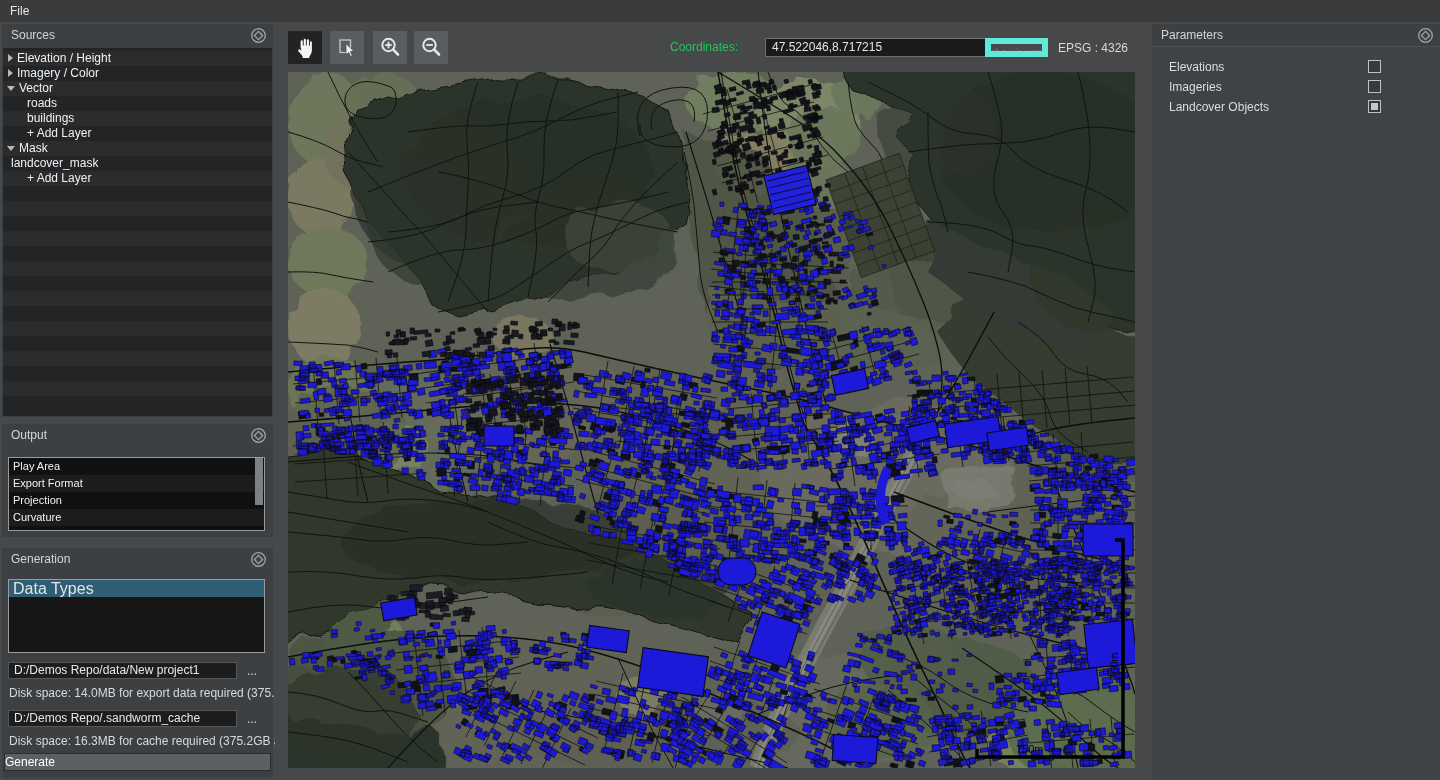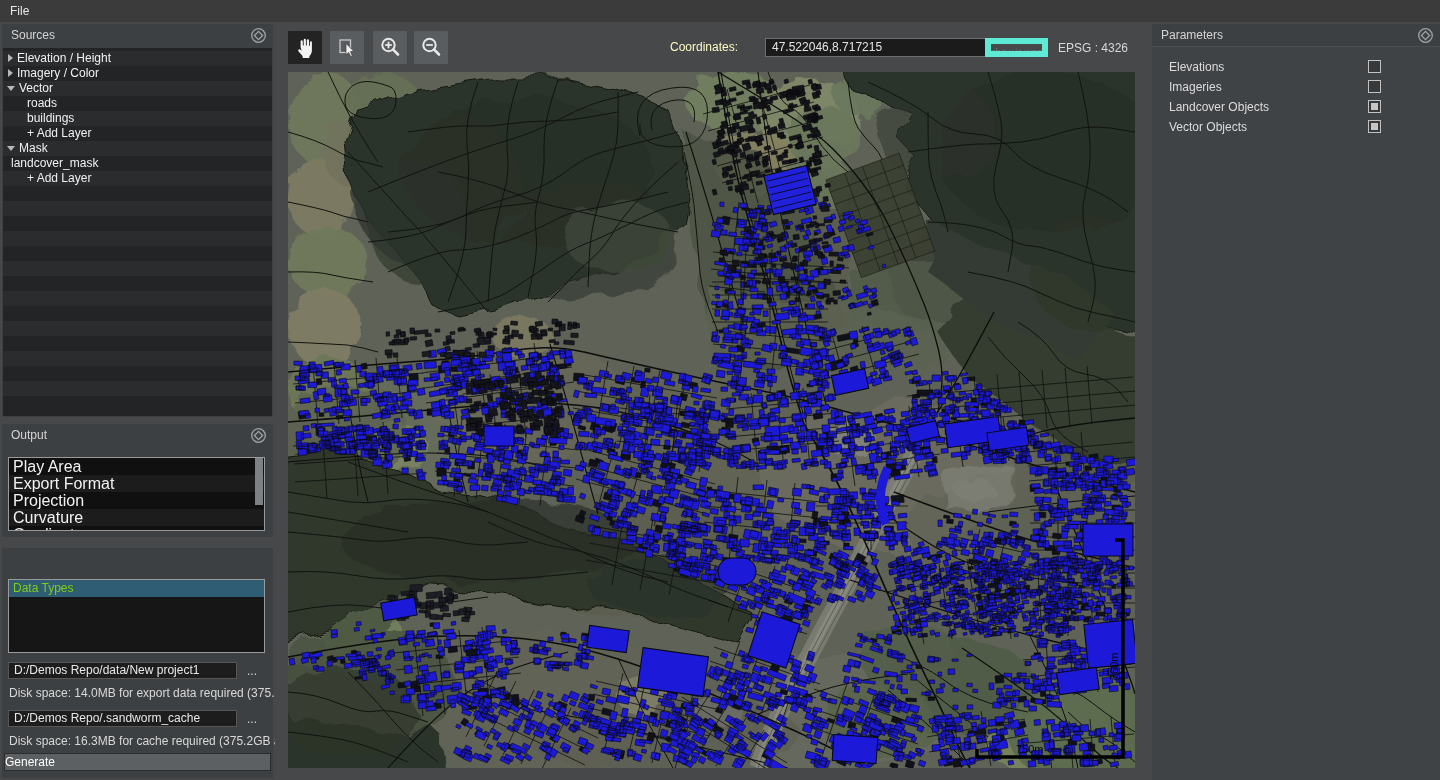--- a/index.html
+++ b/index.html
@@ -14,44 +14,44 @@
 #sources { position:absolute; left:2px; top:24px; width:271px; height:393px; background:#3d4043; }
 #sources .tree { position:absolute; left:1px; top:24px; right:1px; bottom:1px; background:#232426; padding-top:3px;}
 .trow { height:15px; font-size:12px; color:#eef0f2; line-height:15px; white-space:nowrap; position:relative; background:#2b2c2e;}
 .trow.alt { background:#232426; }
 .tri { display:inline-block; width:0; height:0; margin-right:4px; }
 .tri.closed { border-left:5px solid #b8b8b8; border-top:4px solid transparent; border-bottom:4px solid transparent; margin-left:5px;}
 .tri.open { border-top:5px solid #b8b8b8; border-left:4px solid transparent; border-right:4px solid transparent; margin-left:4px; margin-bottom:1px;}
 #output { position:absolute; left:2px; top:424px; width:271px; height:113px; background:#3d4043; }
 .listbox { position:absolute; left:6px; top:33px; width:257px; height:74px;
   background:#101010; border:1px solid #9a9a9a; overflow:hidden; }
-.li { height:17px; font-size:16px; color:#f2f2f2; line-height:17px; padding-left:4px; }
+.li { height:17px; font-size:11px; color:#f2f2f2; line-height:17px; padding-left:4px; }
 .li.alt { background:#1c1c1c; }
 .sbar { position:absolute; right:1px; top:0px; width:8px; height:47px; background:#7e8184; }
 #generation { position:absolute; left:2px; top:548px; width:271px; height:230px; background:#3d4043; }
 .dtbox { position:absolute; left:6px; top:31px; width:257px; height:74px;
   background:#161616; border:1px solid #9a9a9a; }
-.dtsel { height:17px; background:#2e5d74; color:#84cc16; font-size:12px; line-height:17px; padding-left:4px; }
+.dtsel { height:17px; background:#2e5d74; color:#e5e5e5; font-size:16px; line-height:17px; padding-left:4px; }
 .pathfield { position:absolute; left:6px; width:229px; height:17px; background:#1d1d1d;
   border:1px solid #565656; color:#e8e8e8; font-size:12px; line-height:15px; padding-left:5px; white-space:nowrap; overflow:hidden;}
 .dots { position:absolute; color:#cfcfcf; font-size:12px; }
 .disk { position:absolute; left:7px; color:#d8d8d8; font-size:12px; white-space:nowrap; width:266px; overflow:hidden;}
 #genbtn { position:absolute; left:2px; top:205px; width:267px; height:18px; background:#5c6063;
   border:1px solid #2c2c2c; color:#fff; font-size:12px; text-align:left; line-height:17px; }
 
 #params { position:absolute; left:1152px; top:24px; width:288px; height:756px; background:#404346; }
 #params .phead { height:23px; background:#3d4043; border-bottom:1px solid #4c4e50;}
 .prow { height:20px; font-size:12px; color:#dcdcdc; line-height:20px; padding-left:17px; position:relative; }
 .cb { position:absolute; left:216px; top:3px; width:13px; height:13px; border:1px solid #c2c2c2; background:#38393b; }
 .cb.on::after { content:""; position:absolute; left:2px; top:2px; width:7px; height:7px; background:#c6c6c6; }
 
 #toolbar { position:absolute; left:288px; top:31px; height:33px; }
 .tbtn { position:absolute; top:0; width:34px; height:33px; background:#595d60; border-radius:1px; }
 .tbtn.active { background:#232323; }
-#coordlbl { position:absolute; left:670px; top:40px; color:#fef9c3; font-size:12px; }
+#coordlbl { position:absolute; left:670px; top:40px; color:#22c55e; font-size:12px; }
 #coordbox { position:absolute; left:742px; top:38px; width:236px; height:19px; background:#1b1b1b;
   border:1px solid #6e6e6e; color:#e4e4e4; font-size:12px; line-height:17px; padding-left:6px;margin-left:23px; }
 #wgsbtn { position:absolute; left:985px; top:38px; width:63px; height:19px; border:6px solid #5eead4;
   color:#6f7275; font-size:10px; letter-spacing:-0.4px; text-align:center; line-height:17px; background:#46484a; white-space:nowrap; overflow:hidden;text-decoration:underline;}
 #epsg { position:absolute; left:1058px; top:41px; color:#d8d8d8; font-size:12px; }
 
 #map { position:absolute; left:288px; top:72px; width:847px; height:696px; background:#6f7264; overflow:hidden;}
 </style>
 </head>
 <body>
@@ -103,20 +103,26 @@
     <div class="li">Play Area</div>
     <div class="li alt">Export Format</div>
     <div class="li">Projection</div>
     <div class="li alt">Curvature</div>
     <div class="li">Gradient</div>
     <div class="sbar"></div>
   </div>
 </div>
 
 <div id="generation">
+  <div class="panel-header">Generation
+    <svg class="hdr-icon" viewBox="0 0 15 15">
+        <circle cx="7.5" cy="7.5" r="6.8" fill="none" stroke="#9fa2a4" stroke-width="1.3"></circle>
+        <rect x="4.6" y="4.6" width="5.8" height="5.8" fill="none" stroke="#9fa2a4" stroke-width="1.3" transform="rotate(45 7.5 7.5)"></rect>
+      </svg>
+  </div>
   <div class="dtbox">
       <div class="dtsel">Data Types</div>
     </div>
   <div class="pathfield" style="top:114px;">D:/Demos Repo/data/New project1</div>
   <div class="dots" style="left:245px; top:116px;">...</div>
   <div class="disk" style="top:138px;">Disk space: 14.0MB for export data required (375....</div>
   <div class="pathfield" style="top:162px;">D:/Demos Repo/.sandworm_cache</div>
   <div class="dots" style="left:245px; top:164px;">...</div>
   <div class="disk" style="top:186px;">Disk space: 16.3MB for cache required (375.2GB a...</div>
   <div id="genbtn">Generate</div>
@@ -126,21 +132,20 @@
   <div class="panel-header phead">Parameters
     <svg class="hdr-icon" viewBox="0 0 15 15">
         <circle cx="7.5" cy="7.5" r="6.8" fill="none" stroke="#9fa2a4" stroke-width="1.3"></circle>
         <rect x="4.6" y="4.6" width="5.8" height="5.8" fill="none" stroke="#9fa2a4" stroke-width="1.3" transform="rotate(45 7.5 7.5)"></rect>
       </svg>
   </div>
   <div style="height:10px"></div>
   <div class="prow">Elevations<span class="cb"></span></div>
   <div class="prow">Imageries<span class="cb"></span></div>
   <div class="prow">Landcover Objects<span class="cb on"></span></div>
-  <div class="prow">Vector Objects<span class="cb on"></span></div>
 </div>
 
 <div id="toolbar">
   <div class="tbtn active" style="left:0px;">
     <svg width="34" height="33" viewBox="0 0 34 33">
         <g fill="#f4f4f4">
           <path d="M12.6 16.2 V10.6 q0-1.3 1.1-1.3 1.1 0 1.1 1.3 V14.6 h0.9 V9.0 q0-1.3 1.1-1.3 1.1 0 1.1 1.3 V14.4 h0.9 V9.6 q0-1.3 1.1-1.3 1.1 0 1.1 1.3 V14.8 h0.9 v-3.4 q0-1.2 1.0-1.2 1.0 0 1.0 1.2 v8.2 q0 2.0-0.9 3.3 l-1.2 1.8 q-0.5 0.7-0.5 1.5 v0.9 h-6.6 v-0.9 q0-0.9-0.6-1.6 l-3.5-4.1 q-0.9-1.1-0.1-1.9 0.8-0.8 1.9 0.1 l1.2 1.1 z"></path>
         </g>
       </svg>
   </div>

